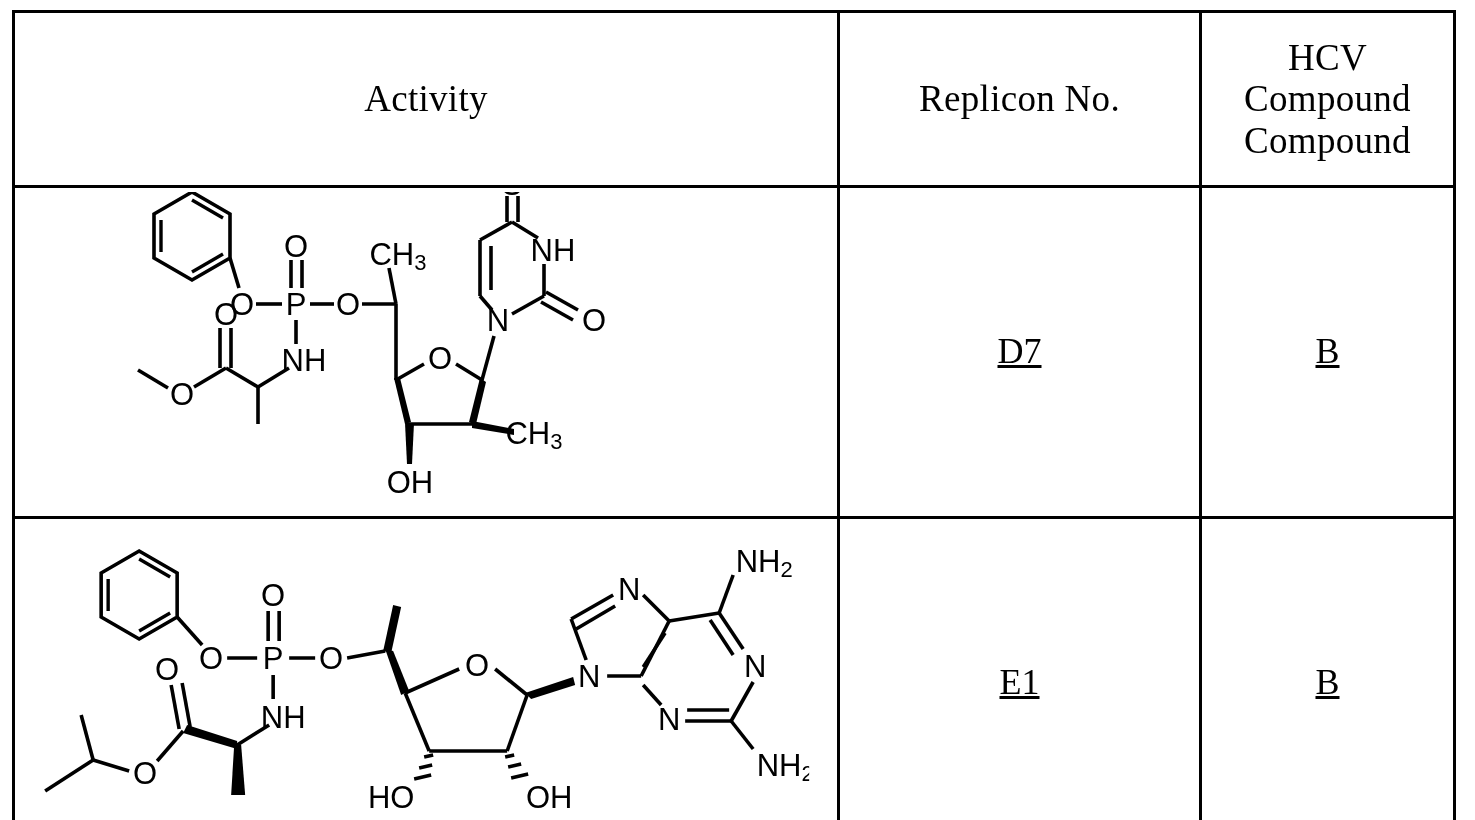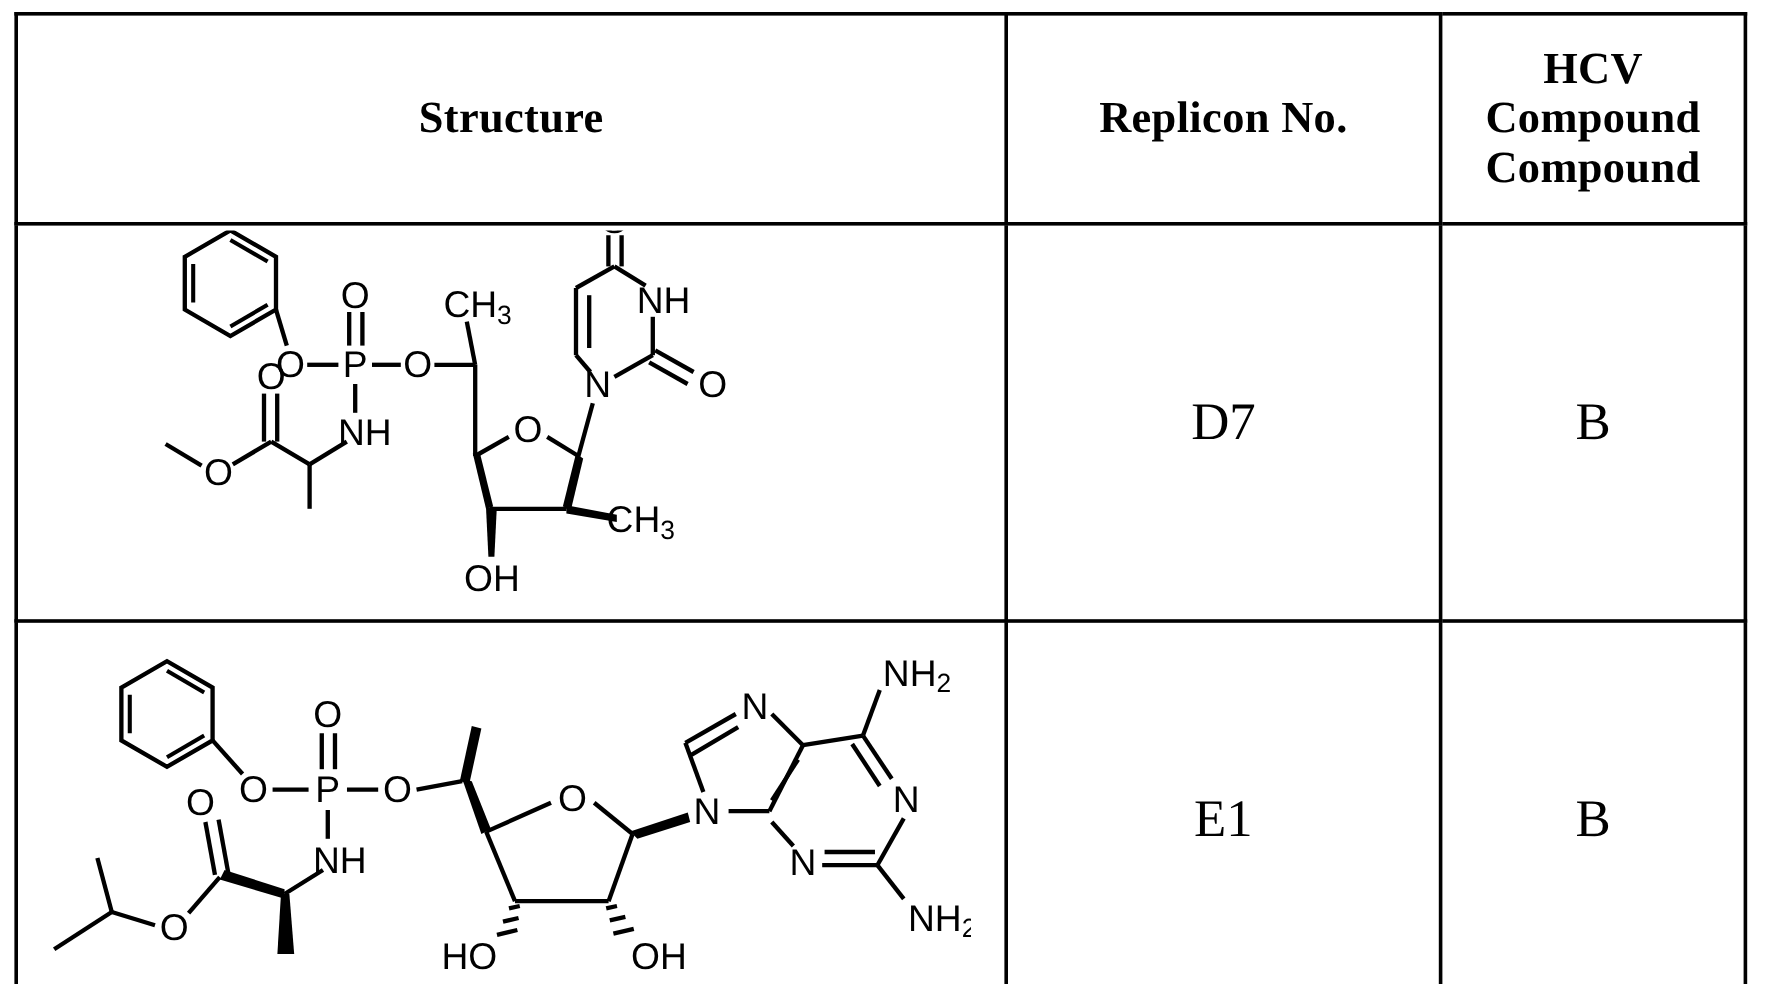--- a/index.html
+++ b/index.html
@@ -39,28 +39,29 @@
     position: relative;
   }
   .col-struct { width: 825px; }
   .col-cmpd   { width: 362px; }
   .col-act    { width: 254px; }
 
   .row-head td { height: 172px; }
   .row-body td { height: 328px; }
 
   .hdr-text {
-    font-weight: bold;
+    font-weight: normal;
     font-size: 37px;
     line-height: 1.12;
     letter-spacing: 0.3px;
   }
   .cell-text {
-    font-size: 44px;
+    font-size: 36px;
     line-height: 1.1;
+    text-decoration: underline;
   }
 
   .struct-wrap {
     position: relative;
     width: 100%;
     height: 100%;
     overflow: visible;
   }
   .struct-wrap svg {
     display: block;
@@ -96,21 +97,21 @@
   <table class="tbl">
     <colgroup>
       <col class="col-struct">
       <col class="col-cmpd">
       <col class="col-act">
     </colgroup>
     <tbody>
 
       <tr class="row-head">
         <td>
-          <div class="hdr-text">Structure</div>
+          <div class="hdr-text">Activity</div>
         </td>
         <td>
           <div class="hdr-text">Replicon No.</div>
         </td>
         <td>
           <div class="hdr-text">
             <div>HCV</div>
             <div>Compound</div>
             <div>Compound</div>
           </div>

